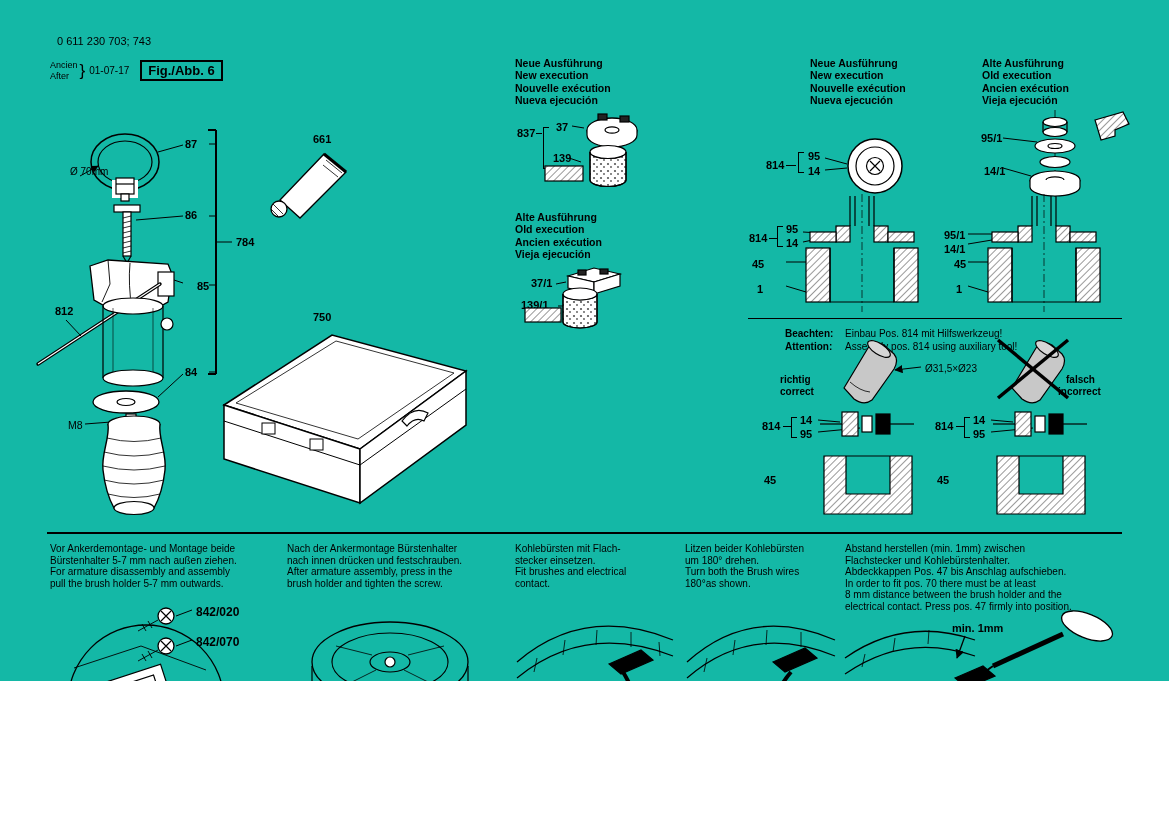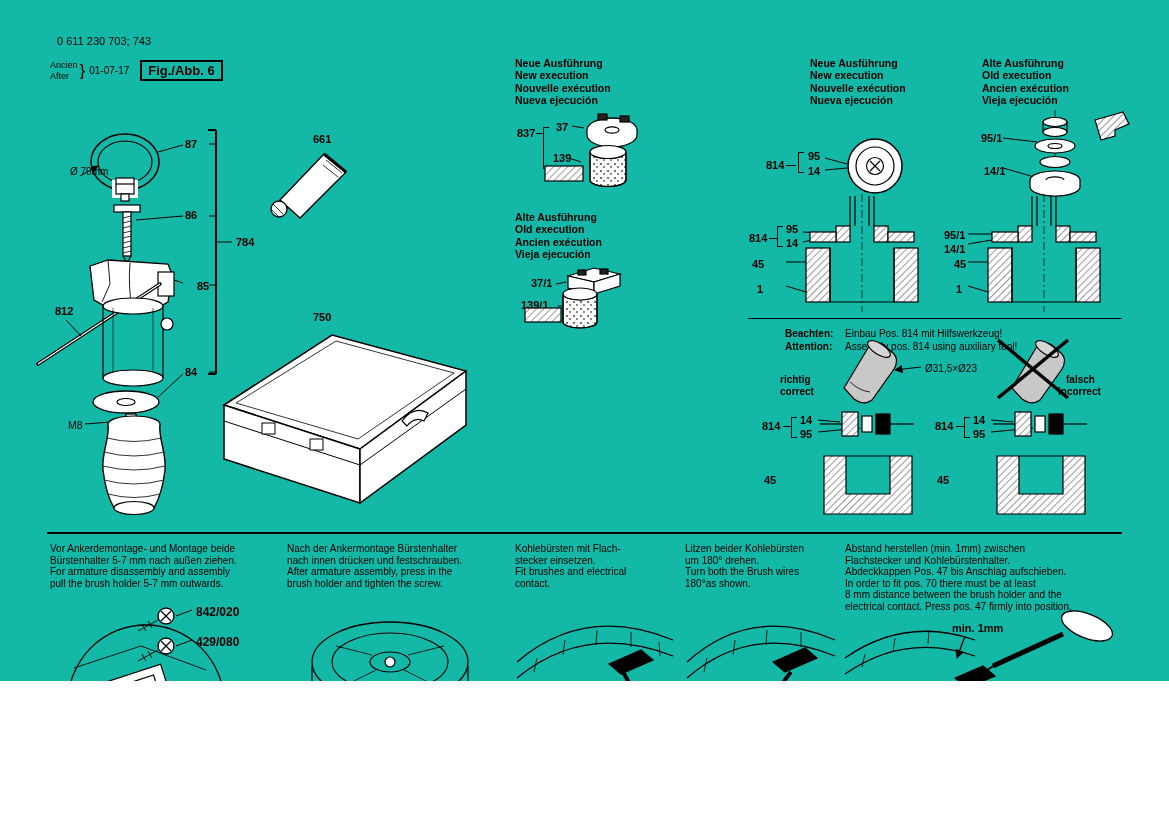--- a/index.html
+++ b/index.html
@@ -431,21 +431,21 @@
         <circle cx="120" cy="48" r="8" stroke-width="1.3" fill="#fff"></circle>
         <path d="M115,43 L125,53 M125,43 L115,53"></path>
         <path d="M112,52 l-20,11 M96,56 l4,7 M102,53 l4,7" stroke-width="0.9"></path>
       </g>
       <path d="M146,12 L130,18 M146,42 L130,48" stroke-width="1"></path>
       <path d="M58,150 l-22,18" stroke-width="1.2" marker-end="url(#arr)"></path>
       <path d="M30,152 l10,12 M52,176 l10,12" stroke-width="0.9"></path>
     </g>
   </svg>
   <div class="abs pn" style="left:196px;top:606px">842/020</div>
-  <div class="abs pn" style="left:196px;top:636px">429/080</div>
+  <div class="abs pn" style="left:196px;top:636px">842/070</div>
   <div class="abs f105" style="left:70px;top:752px;transform:rotate(-33deg)">5-7 mm</div>
 
   <svg class="abs" style="left:288px;top:600px" width="212" height="208" viewBox="0 0 212 208">
     <g stroke="#000" stroke-width="1.2" fill="none">
       <ellipse cx="102" cy="62" rx="78" ry="40" stroke-width="1.3"></ellipse>
       <ellipse cx="102" cy="62" rx="58" ry="29"></ellipse>
       <ellipse cx="102" cy="62" rx="20" ry="10"></ellipse>
       <circle cx="102" cy="62" r="5" fill="#fff"></circle>
       <path d="M48,46 L84,55 M156,46 L120,55 M60,84 L88,70 M144,84 L116,70" stroke-width="0.8"></path>
       <line x1="24" y1="66" x2="24" y2="190"></line>

